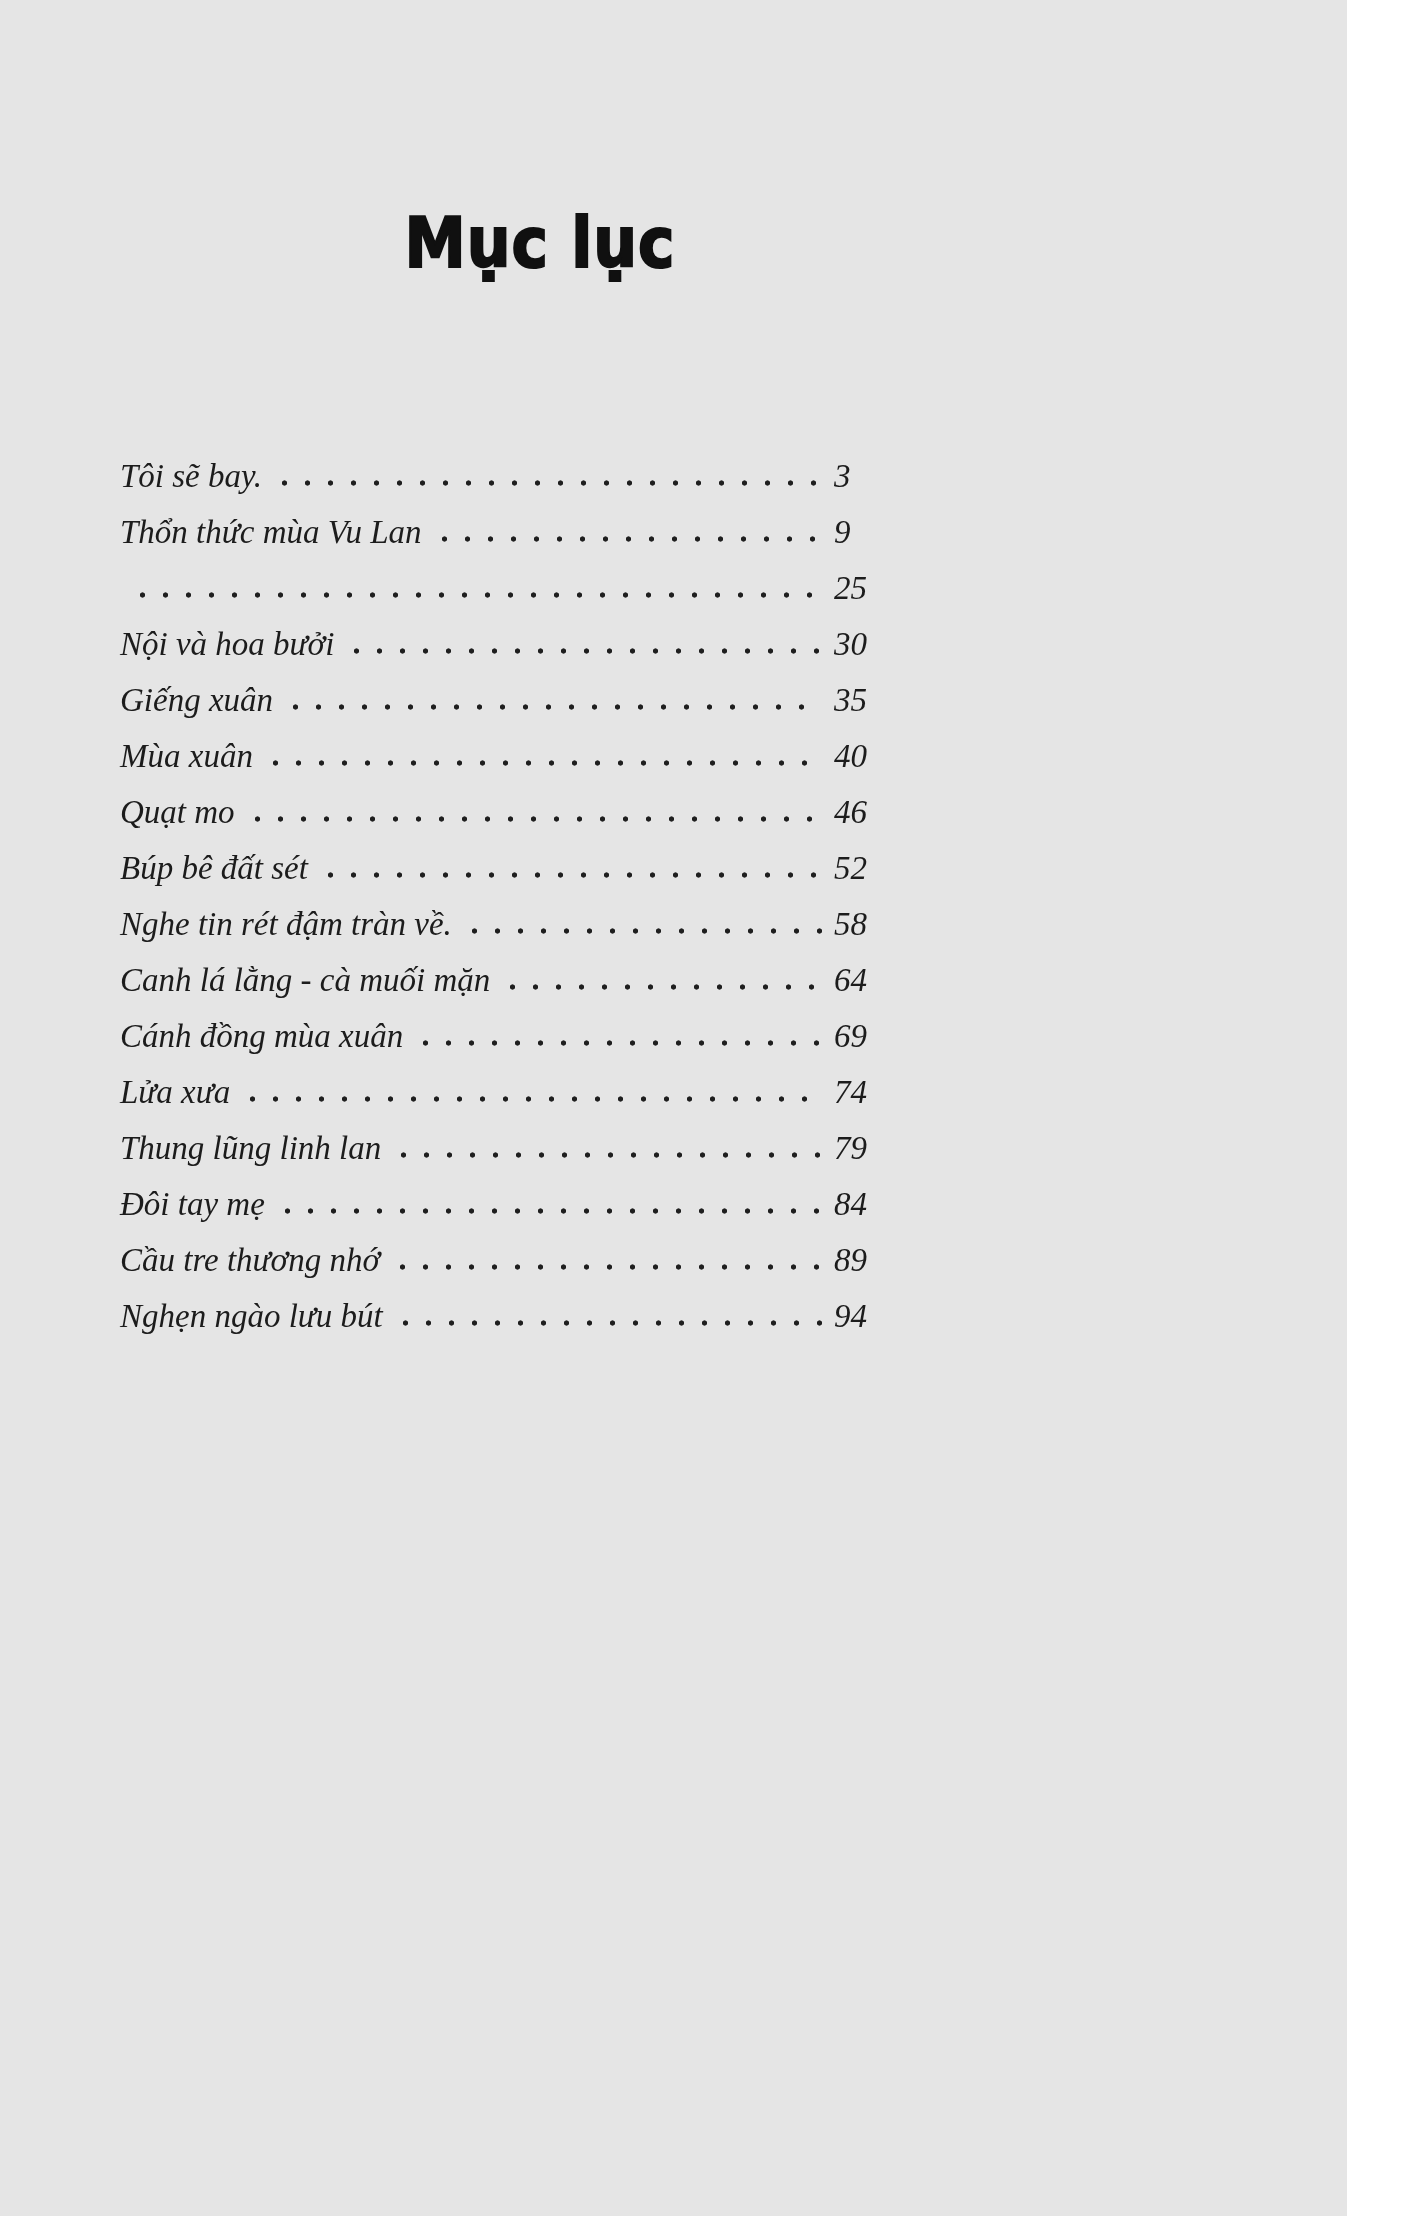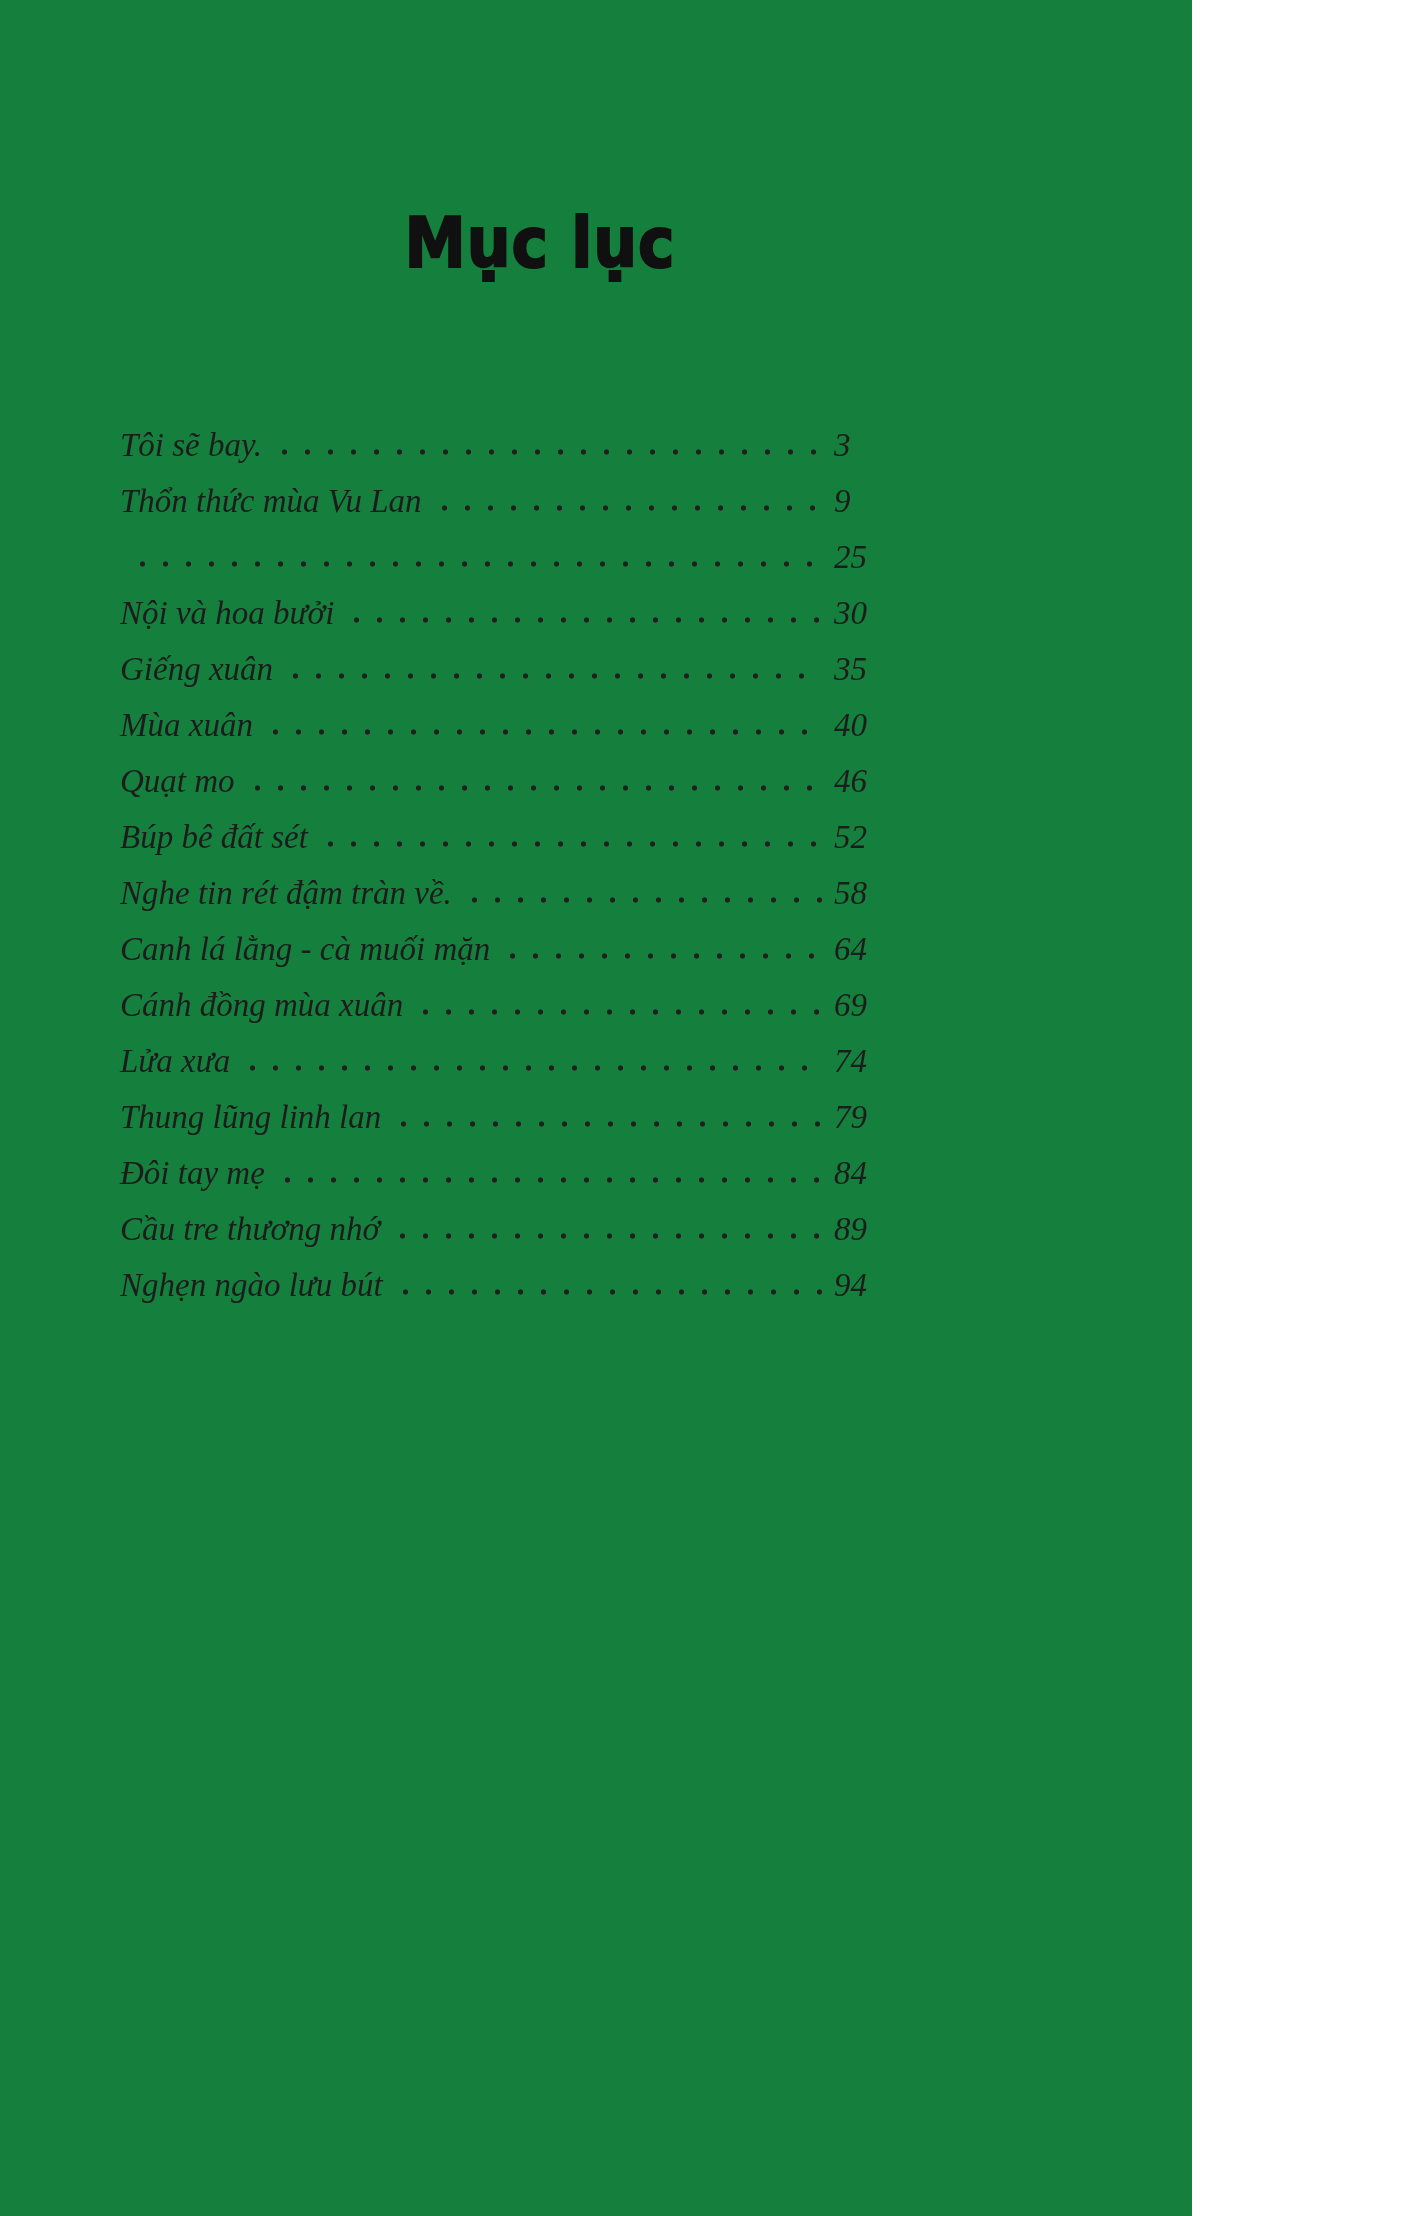--- a/index.html
+++ b/index.html
@@ -2,23 +2,23 @@
 <html><head>
 <meta charset="utf-8">
 <style>
   html, body {
     margin: 0;
     padding: 0;
     background: #ffffff;
   }
   .page {
     position: relative;
-    width: 1192px;
+    width: 1347px;
     height: 2216px;
-    background: #15803d;
+    background: #e5e5e5;
     overflow: hidden;
     color: #1c1c1c;
   }
   .title {
     position: absolute;
     top: 205px;
     left: 0;
     width: 1080px;
     margin: 0;
     text-align: center;
@@ -28,21 +28,21 @@
     line-height: 1.1;
     color: #101010;
     -webkit-text-stroke: 2.2px #101010;
     letter-spacing: 1px;
     transform: scaleX(0.88);
     transform-origin: 540px 0;
   }
   .toc {
     position: absolute;
     left: 120px;
-    top: 417px;
+    top: 448px;
     width: 758px;
     font-family: "Liberation Serif", "DejaVu Serif", serif;
     font-style: italic;
     font-size: 33px;
     color: #1c1c1c;
   }
   .toc-row {
     display: flex;
     align-items: baseline;
     height: 56px;

